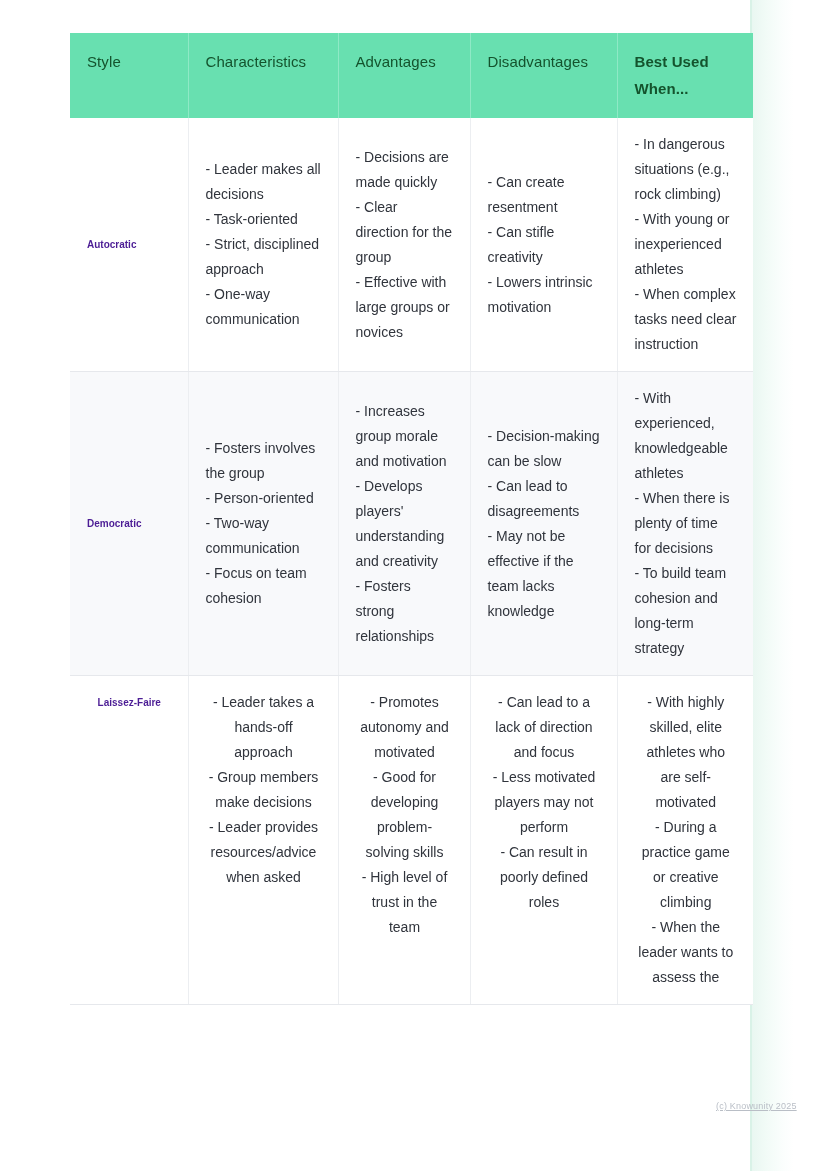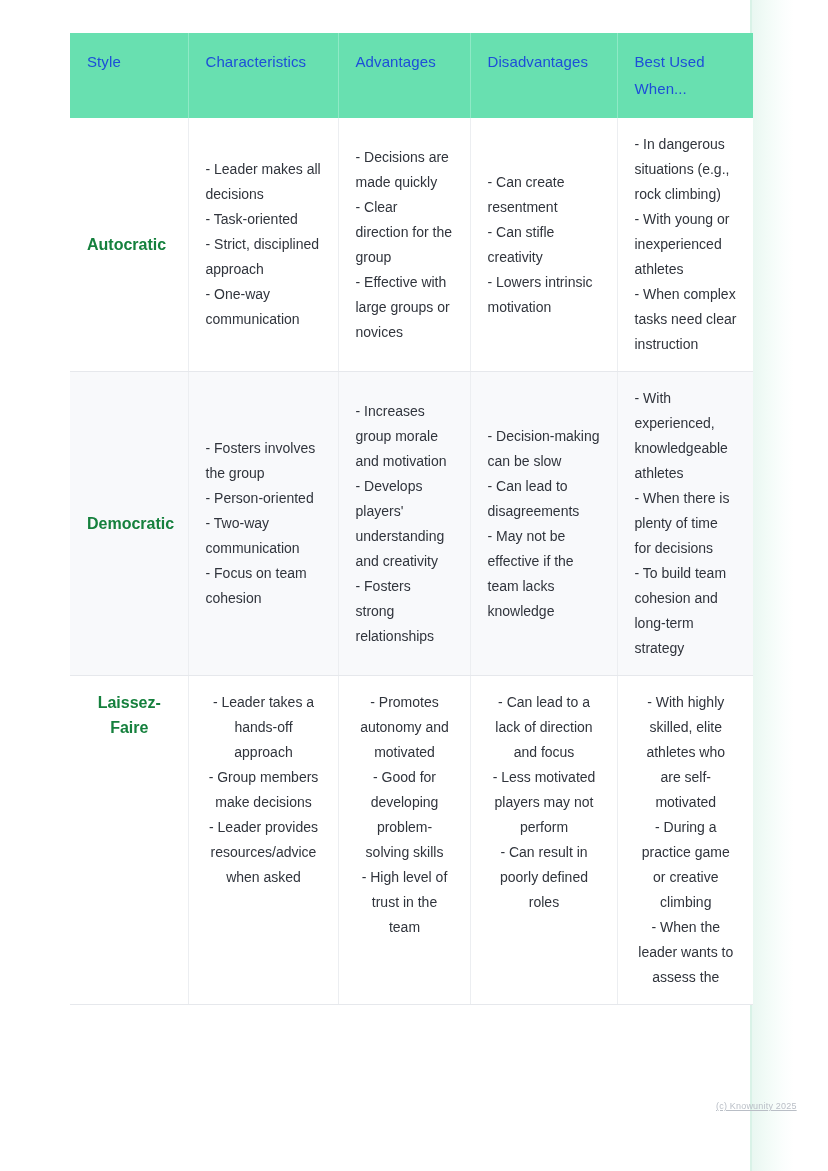--- a/index.html
+++ b/index.html
@@ -52,52 +52,52 @@
   }
 
   table.styles-table col.c0 { width: 118px; }
   table.styles-table col.c1 { width: 150px; }
   table.styles-table col.c2 { width: 132px; }
   table.styles-table col.c3 { width: 147px; }
   table.styles-table col.c4 { width: 136px; }
 
   thead th {
     background: #68e0b0;
-    color: #1d4ed8;
+    color: #14532d;
     font-size: 15px;
     font-weight: 400;
     line-height: 27px;
     text-align: left;
     vertical-align: top;
     padding: 15px 17px 16px 17px;
     border-right: 1px solid #8fe9c6;
     height: 54px;
     box-sizing: border-box;
     letter-spacing: 0.1px;
   }
-  thead th:last-child { border-right: none; }
+  thead th:last-child { border-right: none; font-weight: bold; }
 
   tbody td {
     font-size: 14px;
     line-height: 25px;
     color: #30343c;
     vertical-align: middle;
     text-align: left;
     padding: 14px 16px 14px 17px;
     border-right: 1px solid #eceef1;
     border-bottom: 1px solid #e6e8ec;
     box-sizing: border-box;
     white-space: pre-line;
   }
   tbody td:last-child { border-right: none; }
 
   tbody td.style-name {
     font-weight: bold;
-    color: #15803d;
-    font-size: 16px;
+    color: #4c1d95;
+    font-size: 10px;
     line-height: 25px;
     white-space: pre-line;
   }
 
   tbody tr.row-shade td { background: #f8f9fb; }
   tbody tr.row-plain td { background: #ffffff; }
 
   tbody tr.row-autocratic td.style-name,
   tbody tr.row-democratic td.style-name { vertical-align: middle; }
   tbody tr.row-laissez td { vertical-align: top; text-align: center; }

